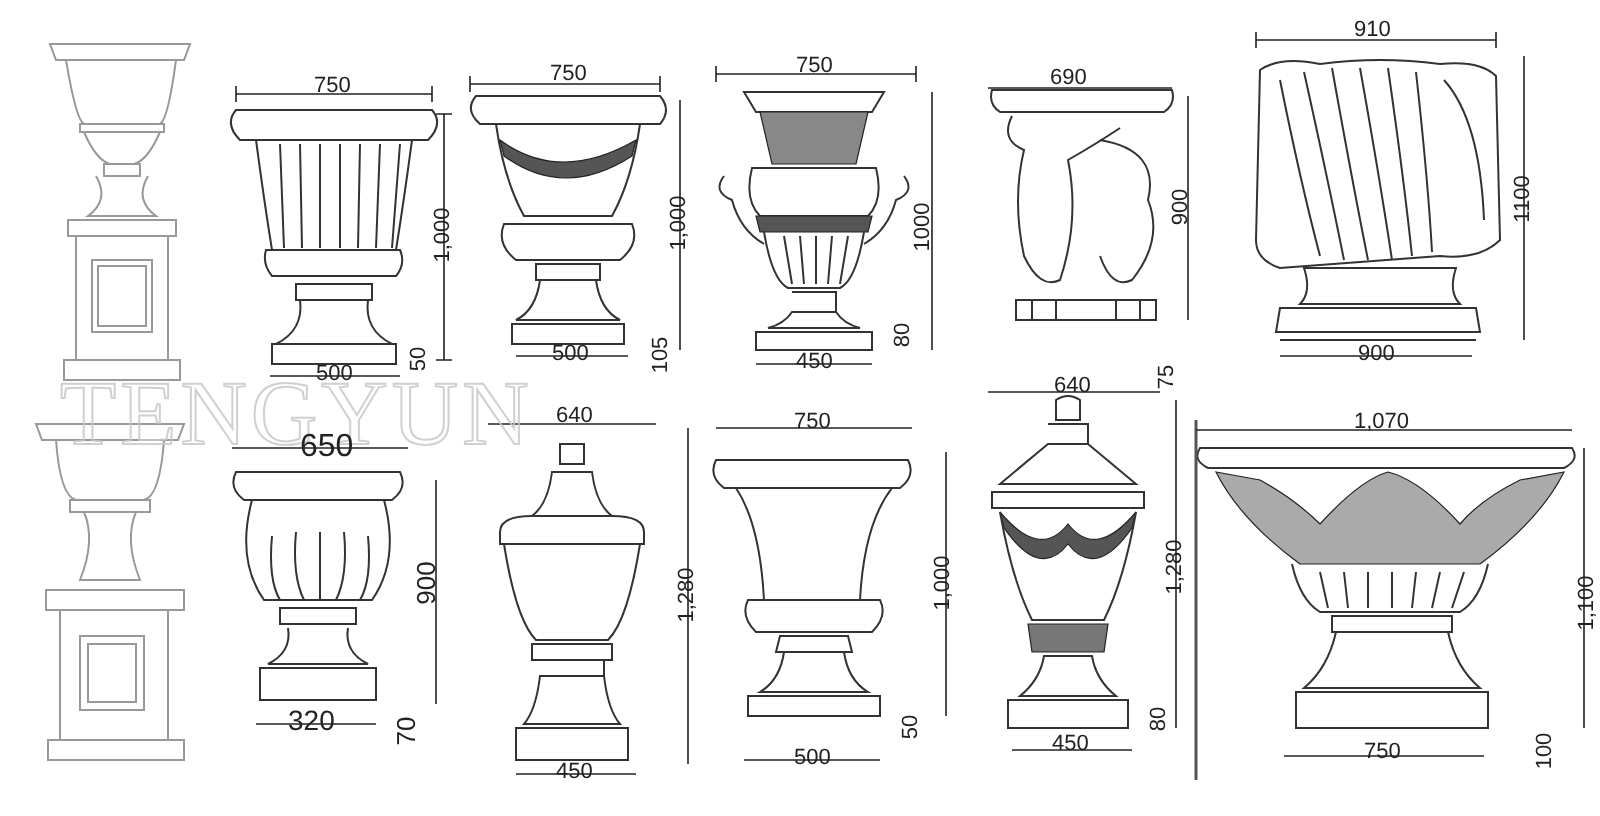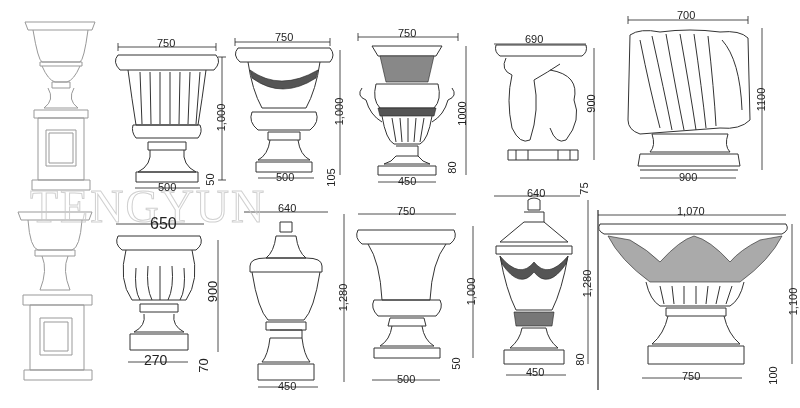--- a/index.html
+++ b/index.html
@@ -174,27 +174,27 @@
 <span class="dim v" style="left:322px;top:172px">105</span>
 
 <span class="dim" style="left:398px;top:28px">750</span>
 <span class="dim v" style="left:450px;top:108px">1000</span>
 <span class="dim" style="left:398px;top:176px">450</span>
 <span class="dim v" style="left:446px;top:162px">80</span>
 
 <span class="dim" style="left:525px;top:34px">690</span>
 <span class="dim v" style="left:582px;top:98px">900</span>
 
-<span class="dim" style="left:677px;top:10px">700</span>
+<span class="dim" style="left:677px;top:10px">910</span>
 <span class="dim v" style="left:750px;top:94px">1100</span>
 <span class="dim" style="left:679px;top:172px">900</span>
 
 <span class="dim" style="left:150px;top:218px;font-size:16px">650</span>
 <span class="dim v" style="left:202px;top:286px;font-size:13px">900</span>
-<span class="dim" style="left:144px;top:355px;font-size:14px">270</span>
+<span class="dim" style="left:144px;top:355px;font-size:14px">320</span>
 <span class="dim v" style="left:196px;top:360px;font-size:13px">70</span>
 
 <span class="dim" style="left:278px;top:203px">640</span>
 <span class="dim v" style="left:330px;top:292px">1,280</span>
 <span class="dim" style="left:278px;top:381px">450</span>
 
 <span class="dim" style="left:397px;top:206px">750</span>
 <span class="dim v" style="left:458px;top:286px">1,000</span>
 <span class="dim" style="left:397px;top:374px">500</span>
 <span class="dim v" style="left:450px;top:358px">50</span>

